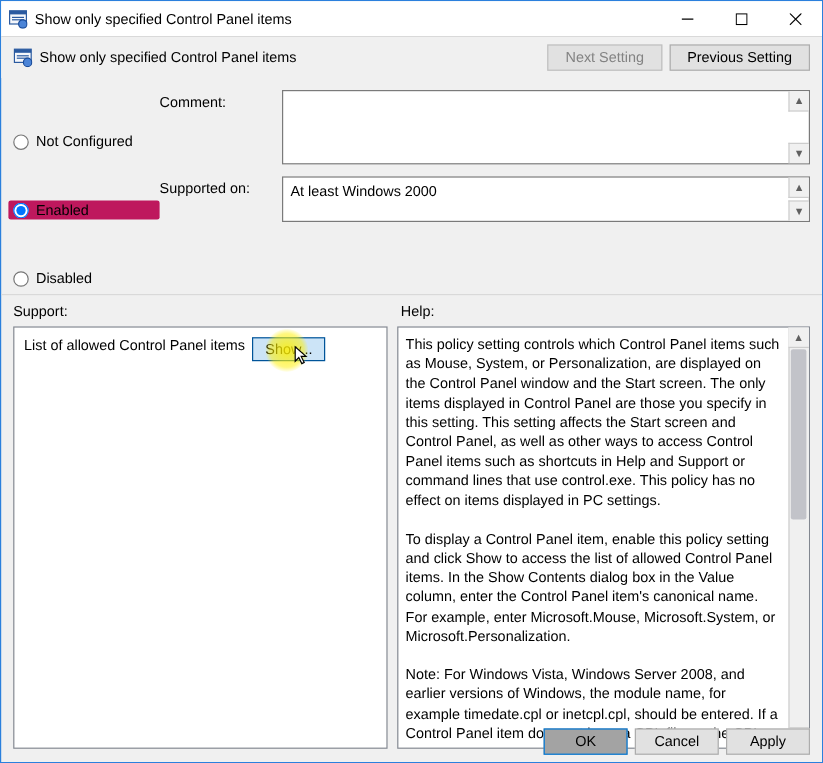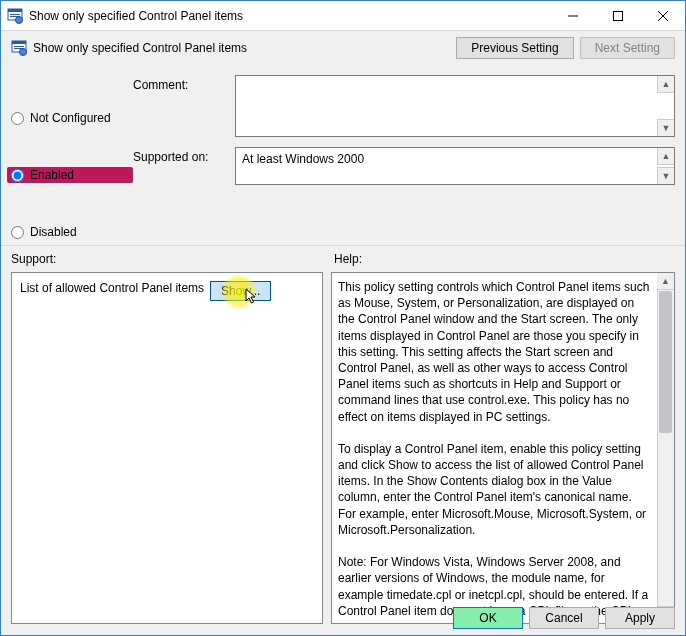--- a/index.html
+++ b/index.html
@@ -11,21 +11,21 @@
   .titlebar .icon{ width:16px; height:16px; margin:0 6px; }
   .titlebar .title{ flex:1; font-size:12px; }
   .winbtns{ display:flex; height:100%; }
   .winbtn{ width:45px; height:100%; display:flex; align-items:center; justify-content:center; }
   
   .header{ display:flex; align-items:center; padding:6px 10px; background:#f0f0f0; }
   .header .icon{ width:16px; height:16px; margin-right:6px; }
   .header .htitle{ flex:1; font-size:12px; }
   .navbtns{ display:flex; gap:6px; }
   .btn{ background:#e1e1e1; border:1px solid #adadad; padding:3px 14px; font-size:12px; min-width:70px; text-align:center; font-family:inherit; }
-  .btn.default{ border:1px solid #0078d7; background:#86efac; }
+  .btn.default{ border:1px solid #0078d7; background:#a3a3a3; }
   .btn:disabled, .btn.disabled{ color:#838383; border-color:#bfbfbf; background:#e1e1e1; }
   
   .upper{ display:flex; padding:10px 10px 6px 10px; border-bottom:1px solid #d9d9d9; }
   .radios{ width:122px; display:flex; flex-direction:column; gap:8px; padding-top:2px; }
   .radio-row{ display:flex; align-items:center; gap:6px; font-size:12px;margin-top:34px; }
   .radio-row.hl{ background:#be185d; padding:1px 4px; margin-left:-4px; border-radius:2px; }
   .metacol{ flex:1; display:flex; flex-direction:column; gap:10px; }
   .metarow{ display:flex; align-items:flex-start; gap:6px; }
   .metalabel{ width:96px; text-align:left; padding-top:3px; font-size:12px; }
   .comment-box{ flex:1; height:62px; background:#fff; border:1px solid #7a7a7a; position:relative; }
@@ -96,22 +96,22 @@
       <svg width="16" height="16" viewBox="0 0 16 16">
         <rect x="1" y="1" width="14" height="11" fill="#f5f7fb" stroke="#2b5aa0"></rect>
         <rect x="1" y="1" width="14" height="3" fill="#2b5aa0"></rect>
         <rect x="3" y="6" width="10" height="1" fill="#2b5aa0"></rect>
         <rect x="3" y="8" width="10" height="1" fill="#2b5aa0"></rect>
         <circle cx="12" cy="12" r="3.5" fill="#4b84d7" stroke="#1b4d9b"></circle>
       </svg>
     </span>
     <div class="htitle">Show only specified Control Panel items</div>
     <div class="navbtns">
+      <button class="btn disabled" disabled="">Next Setting</button>
       <button class="btn">Previous Setting</button>
-      <button class="btn disabled" disabled="">Next Setting</button>
     </div>
   </div>
 
   <div class="upper">
     <div class="radios">
       <label class="radio-row">
         <input type="radio" name="st" style="">
         <span>Not Configured</span>
       </label>
       <label class="radio-row hl">

